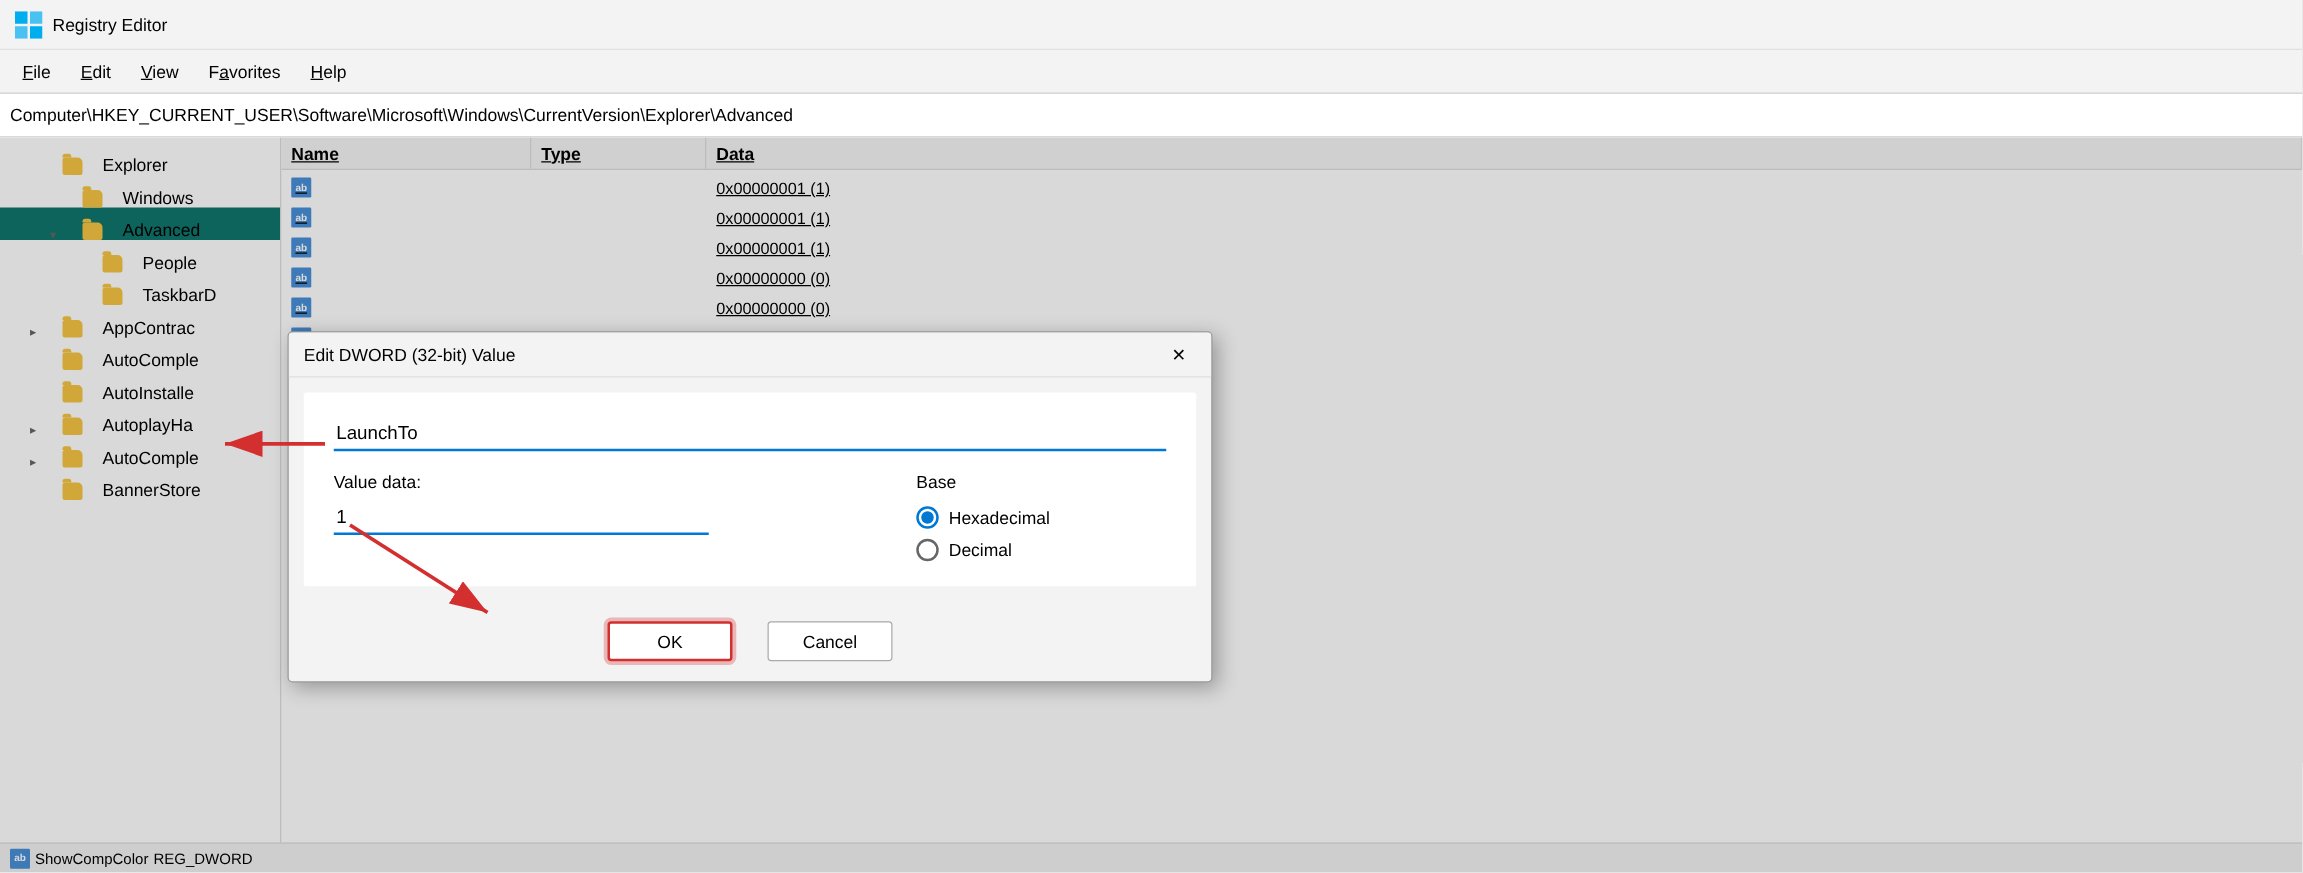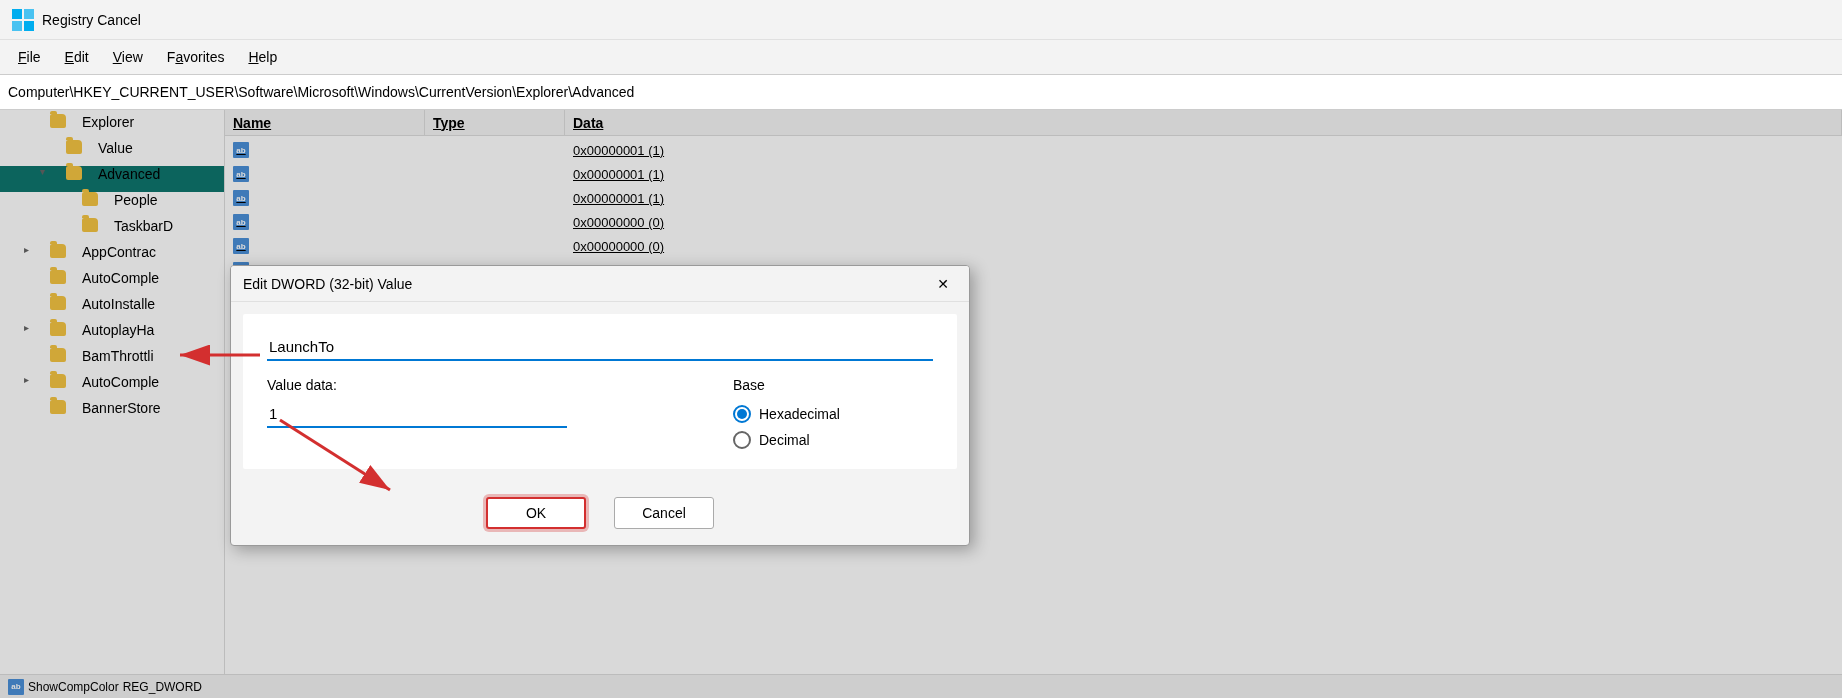--- a/index.html
+++ b/index.html
@@ -73,21 +73,21 @@
     
     .tree-pane {
       width: 225px;
       background: #fff;
       border-right: 1px solid #ddd;
       overflow: hidden;
       padding: 4px 0;
     }
     .tree-item {
       display: flex;
-      align-items: flex-start;
+      align-items: flex-end;
       height: 26px;
       padding: 0 8px;
       cursor: pointer;
       white-space: nowrap;
       font-size: 14px;
       gap: 16px;
     }
     .tree-item.selected { background: #0f766e; }
     .tree-item.indent1 { padding-left: 24px; }
     .tree-item.indent2 { padding-left: 40px; }
@@ -355,21 +355,21 @@
 </head>
 <body>
 
 <div class="title-bar">
   <svg class="title-bar-icon" viewBox="0 0 22 22">
     <rect x="0" y="0" width="10" height="10" fill="#00adef"></rect>
     <rect x="12" y="0" width="10" height="10" fill="#00adef" opacity="0.7"></rect>
     <rect x="0" y="12" width="10" height="10" fill="#00adef" opacity="0.7"></rect>
     <rect x="12" y="12" width="10" height="10" fill="#00adef"></rect>
   </svg>
-  <span class="title-bar-text">Registry Cancel</span>
+  <span class="title-bar-text">Registry Editor</span>
 </div>
 
 <div class="menu-bar">
   <span class="menu-item"><u>F</u>ile</span>
   <span class="menu-item"><u>E</u>dit</span>
   <span class="menu-item"><u>V</u>iew</span>
   <span class="menu-item">F<u>a</u>vorites</span>
   <span class="menu-item"><u>H</u>elp</span>
 </div>
 
@@ -383,21 +383,21 @@
 
     <div class="tree-item indent1">
       <span class="chevron empty"></span>
       <span class="folder-icon"></span>
       <span>Explorer</span>
     </div>
 
     <div class="tree-item indent2">
       <span class="chevron empty"></span>
       <span class="folder-icon"></span>
-      <span>Value</span>
+      <span>Windows</span>
     </div>
 
     <div class="tree-item indent2 selected">
       <span class="chevron down"></span>
       <span class="folder-icon"></span>
       <span>Advanced</span>
     </div>
 
     <div class="tree-item indent3">
       <span class="chevron empty"></span>
@@ -428,25 +428,20 @@
       <span class="folder-icon"></span>
       <span>AutoInstalle</span>
     </div>
 
     <div class="tree-item indent1">
       <span class="chevron right"></span>
       <span class="folder-icon"></span>
       <span>AutoplayHa</span>
     </div>
 
-    <div class="tree-item indent1">
-      <span class="chevron empty"></span>
-      <span class="folder-icon"></span>
-      <span>BamThrottli</span>
-    </div>
 
     <div class="tree-item indent1">
       <span class="chevron right"></span>
       <span class="folder-icon"></span>
       <span>AutoComple</span>
     </div>
 
     <div class="tree-item indent1">
       <span class="chevron empty"></span>
       <span class="folder-icon"></span>

